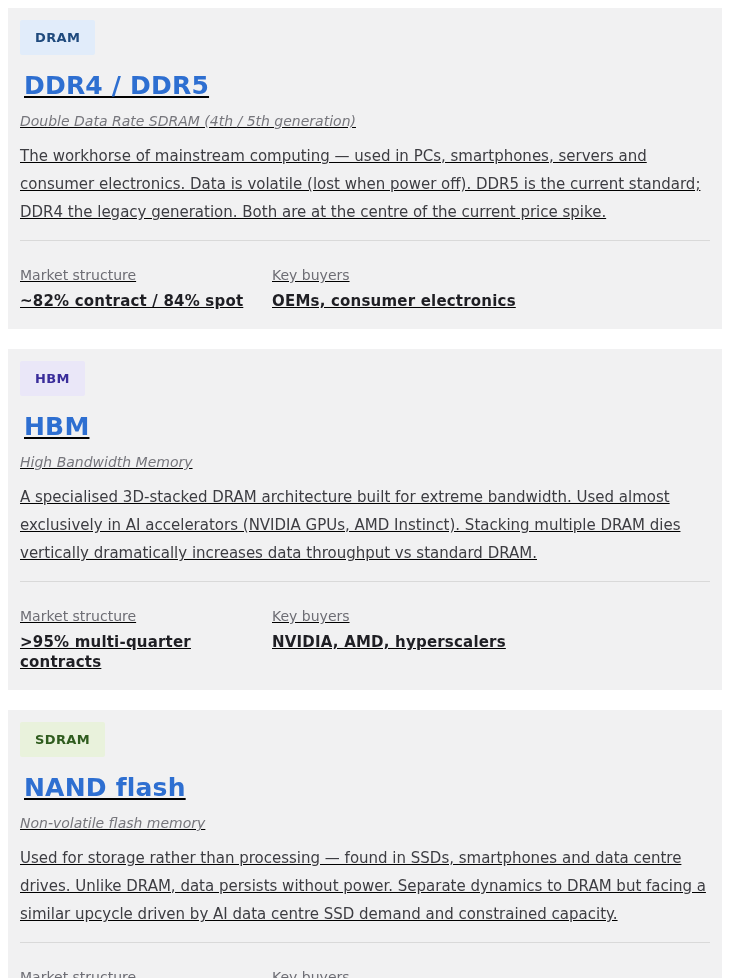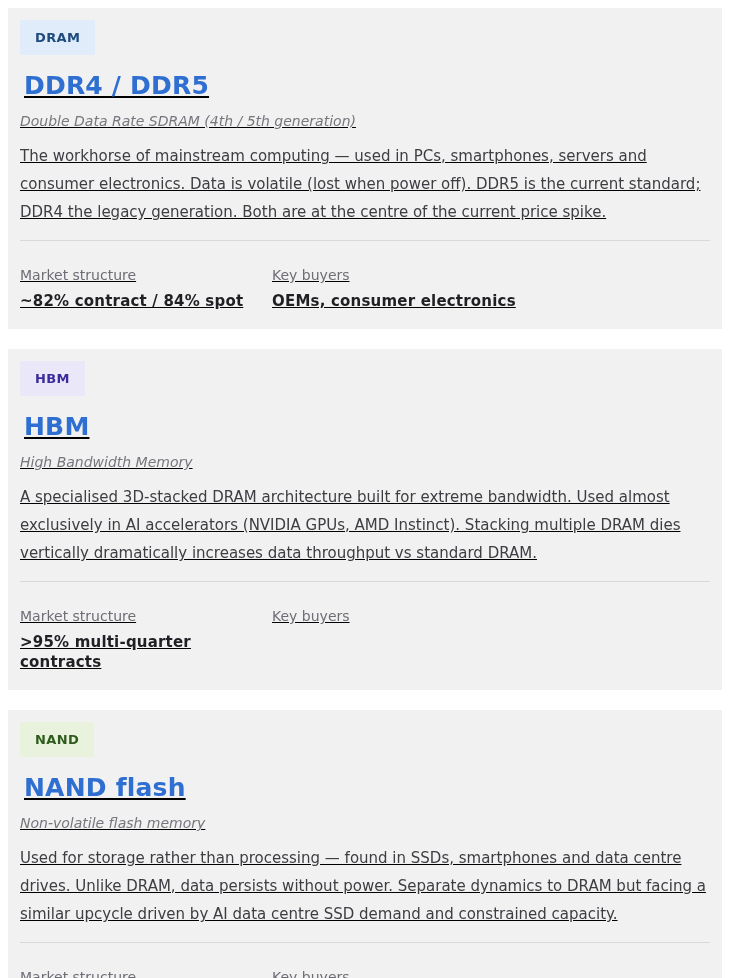--- a/index.html
+++ b/index.html
@@ -101,26 +101,27 @@
   <p class="card-subtitle">High Bandwidth Memory</p>
   <p class="card-desc">A specialised 3D-stacked DRAM architecture built for extreme bandwidth. Used almost exclusively in AI accelerators (NVIDIA GPUs, AMD Instinct). Stacking multiple DRAM dies vertically dramatically increases data throughput vs standard DRAM.</p>
   <hr class="divider">
   <div class="card-footer">
     <div>
       <div class="footer-label">Market structure</div>
       <div class="footer-value">&gt;95% multi-quarter contracts</div>
     </div>
     <div>
       <div class="footer-label">Key buyers</div>
+      <div class="footer-value">NVIDIA, AMD, hyperscalers</div>
     </div>
   </div>
 </section>
 
 <section class="card">
-  <span class="badge" style="background-color: rgb(233, 242, 220); color: rgb(47, 92, 30);">NAND</span>
+  <span class="badge" style="background-color: rgb(233, 242, 220); color: rgb(47, 92, 30);">SDRAM</span>
   <h1 class="card-title">NAND flash</h1>
   <p class="card-subtitle">Non-volatile flash memory</p>
   <p class="card-desc">Used for storage rather than processing — found in SSDs, smartphones and data centre drives. Unlike DRAM, data persists without power. Separate dynamics to DRAM but facing a similar upcycle driven by AI data centre SSD demand and constrained capacity.</p>
   <hr class="divider">
   <div class="card-footer">
     <div>
       <div class="footer-label">Market structure</div>
       <div class="footer-value">~85% contract / 15% spot</div>
     </div>
     <div>

